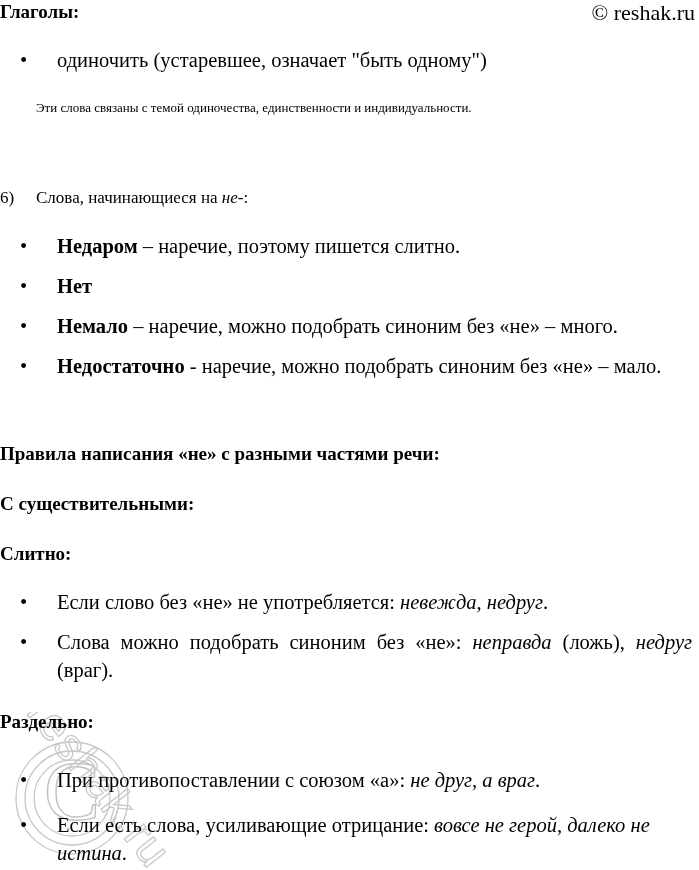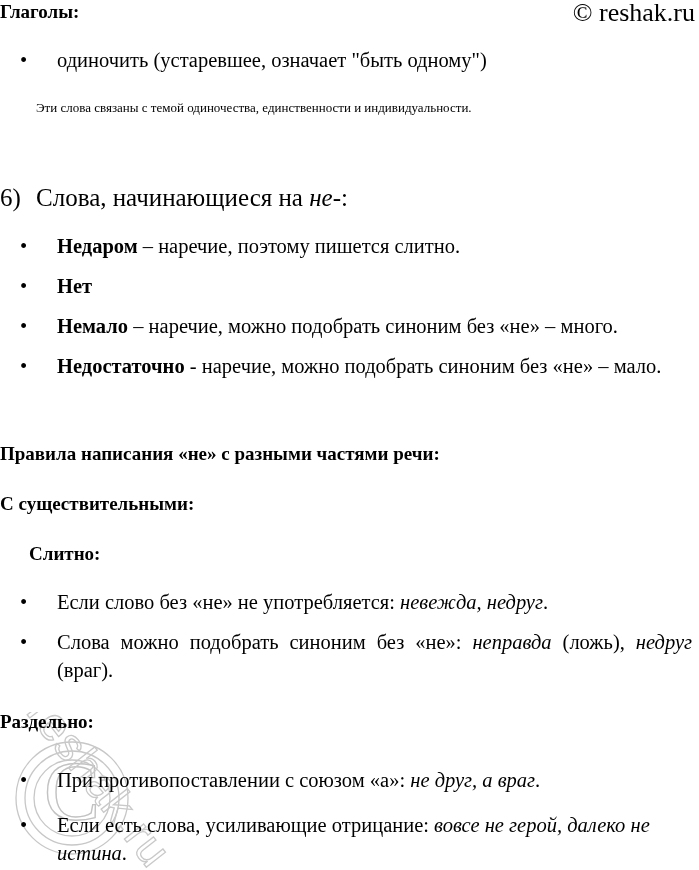--- a/index.html
+++ b/index.html
@@ -53,21 +53,21 @@
     font-size: 19px;
     line-height: 24px;
     letter-spacing: 0px;
     white-space: nowrap;
   }
 
   .copyright {
     position: absolute;
     top: 1px;
     right: 4px;
-    font-size: 26px;
+    font-size: 22px;
     line-height: 23px;
     white-space: nowrap;
     z-index: 2;
   }
 
   .para {
     position: absolute;
     font-size: 13px;
     line-height: 28px;
     text-align: justify;
@@ -93,21 +93,21 @@
   .bullet-row .btext {
     display: block;
     margin-left: 37px;
     text-align: justify;
     text-justify: inter-word;
   }
   .bullet-row .btext.nojust { text-align: left; }
 
   .numbered {
     position: absolute;
-    font-size: 25px;
+    font-size: 17px;
     line-height: 28px;
     white-space: nowrap;
   }
   .numbered .num {
     display: inline-block;
     width: 36px;
   }
 
   b, strong { font-weight: bold; text-align: center; }
   i, em { font-style: italic; }
@@ -165,21 +165,21 @@
 
     <div class="bullet-row" style="top:352px; left:20px; width:672px;">
       <span class="dot">•</span>
       <span class="btext"><b>Недостаточно</b><span> - наречие, можно подобрать синоним без «не» – мало.</span></span>
     </div>
 
     <div class="line h-bold" style="top:442px;">Правила написания «не» с разными частями речи:</div>
 
     <div class="line h-bold" style="top:492px;">С существительными:</div>
 
-    <div class="line h-bold" style="top:542px;padding-left:29px;">Слитно:</div>
+    <div class="line h-bold" style="top:542px;">Слитно:</div>
 
     <div class="bullet-row" style="top:588px; left:20px; width:672px;">
       <span class="dot">•</span>
       <span class="btext nojust"><span>Если слово без «не» не употребляется: </span><i>невежда, недруг</i><span>.</span></span>
     </div>
 
     <div class="bullet-row" style="top:628px; left:20px; width:672px;">
       <span class="dot">•</span>
       <span class="btext"><span>Слова можно подобрать синоним без «не»: </span><i>неправда</i><span> (ложь), </span><i>недруг</i><span> (враг).</span></span>
     </div>

